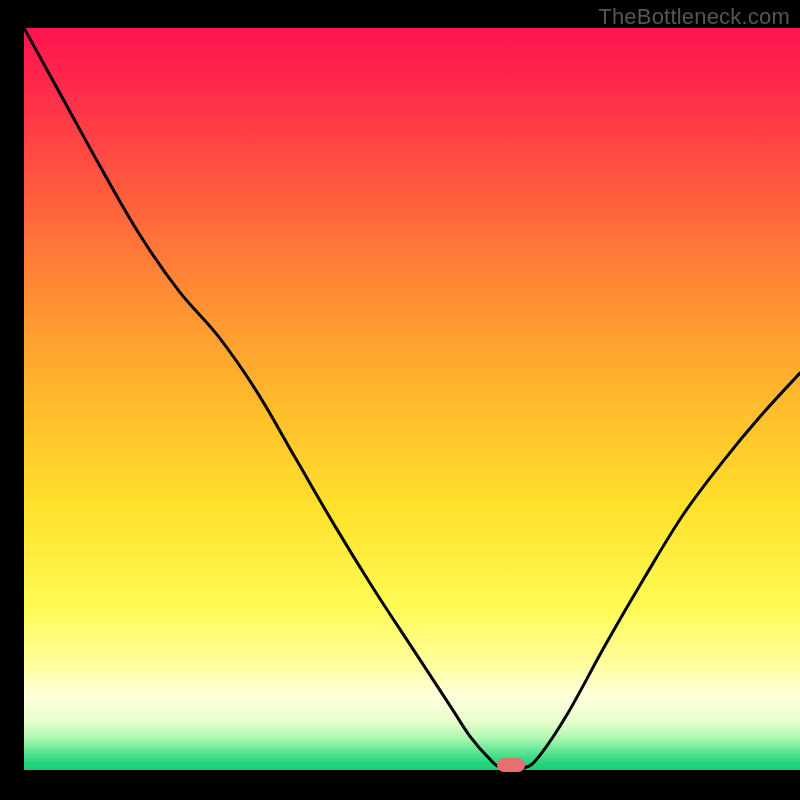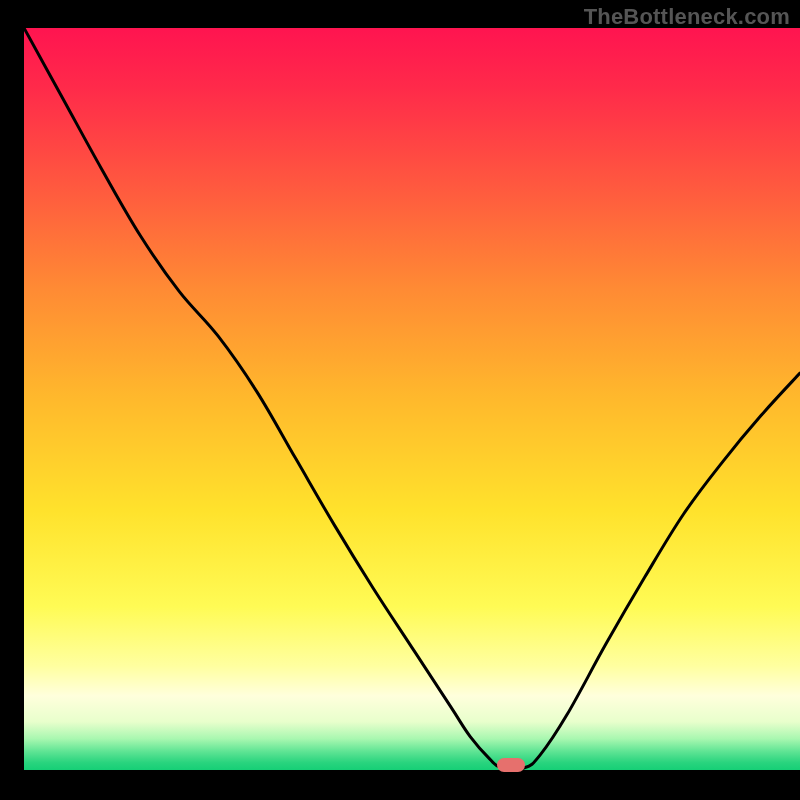--- a/index.html
+++ b/index.html
@@ -18,21 +18,21 @@
     width: 788px;
     height: 788px;
     background: #000;
   }
   .watermark {
     position: absolute;
     top: 4px;
     right: 10px;
     color: #555;
     font-size: 22px;
-    font-weight: 700;
+    font-weight: 400;
     letter-spacing: 0.2px;
     z-index: 10;
   }
   svg.plot {
     position: absolute;
     left: 12px;
     top: 28px;
     width: 776px;
     height: 742px;
     display: block;

